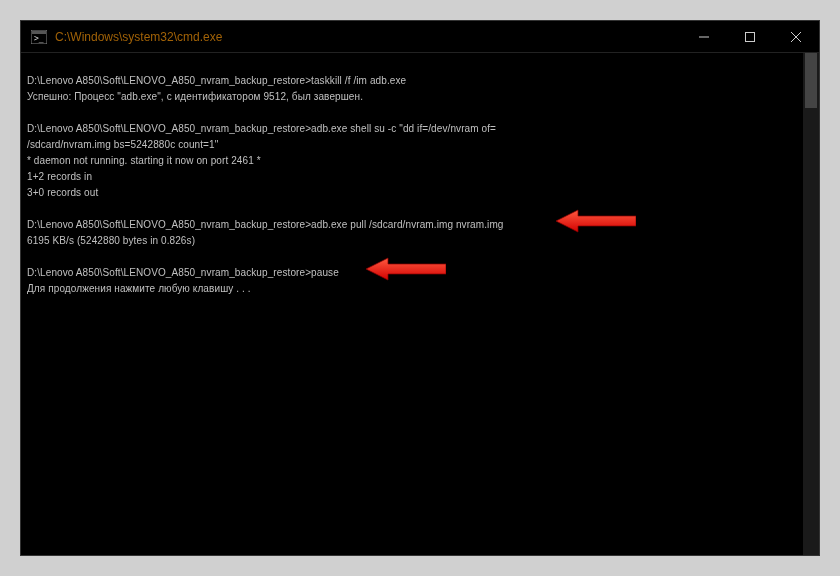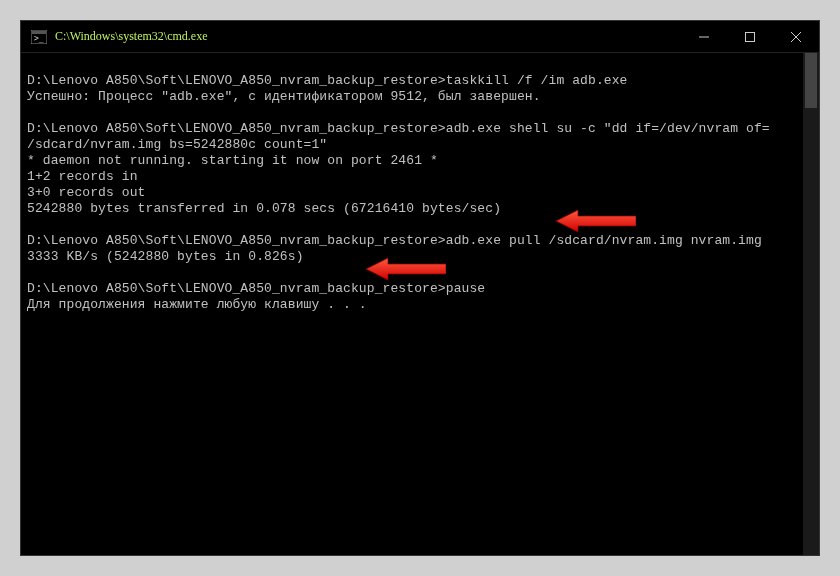--- a/index.html
+++ b/index.html
@@ -31,23 +31,23 @@
       width: 16px;
       height: 14px;
       margin-left: 10px;
       margin-right: 8px;
       display: flex;
       align-items: center;
       justify-content: center;
     }
     .titlebar-icon svg { display: block; }
     .titlebar-title {
-      color: #bef264;
+      color: #a16207;
       font-size: 12px;
-      font-family: Liberation Serif, serif;
+      font-family: Liberation Sans, sans-serif;
       flex: 1;
     }
     .titlebar-buttons {
       display: flex;
       height: 100%;
     }
     .titlebar-btn {
       width: 46px;
       height: 100%;
       display: flex;
@@ -75,24 +75,24 @@
     .scrollbar-thumb {
       position: absolute;
       top: 0;
       left: 2px;
       width: 12px;
       height: 55px;
       background: #444;
     }
     .term-line {
       color: #c0c0c0;
-      font-size: 13px;
+      font-size: 10px;
       line-height: 16px;
       white-space: pre;
-      font-family: Liberation Mono, monospace;
+      font-family: Liberation Sans, sans-serif;
       letter-spacing: 0.1px;
     }
     .arrow {
       position: absolute;
       pointer-events: none;
     }
     .arrow svg {
       display: block;
       filter: drop-shadow(0 0 1px rgba(0,0,0,0.5));
     }
@@ -133,24 +133,23 @@
     <div id="lines-container">
         <div class="term-line">&nbsp;</div>
         <div class="term-line">D:\Lenovo A850\Soft\LENOVO_A850_nvram_backup_restore&gt;taskkill /f /im adb.exe</div>
         <div class="term-line">Успешно: Процесс "adb.exe", с идентификатором 9512, был завершен.</div>
         <div class="term-line">&nbsp;</div>
         <div class="term-line">D:\Lenovo A850\Soft\LENOVO_A850_nvram_backup_restore&gt;adb.exe shell su -c "dd if=/dev/nvram of=</div>
         <div class="term-line">/sdcard/nvram.img bs=5242880c count=1"</div>
         <div class="term-line">* daemon not running. starting it now on port 2461 *</div>
         <div class="term-line">1+2 records in</div>
         <div class="term-line">3+0 records out</div>
-        <div class="term-line">5242880 bytes transferred in 0.078 secs (67216410 bytes/sec)</div>
         <div class="term-line">&nbsp;</div>
         <div class="term-line">D:\Lenovo A850\Soft\LENOVO_A850_nvram_backup_restore&gt;adb.exe pull /sdcard/nvram.img nvram.img</div>
-        <div class="term-line">3333 KB/s (5242880 bytes in 0.826s)</div>
+        <div class="term-line">6195 KB/s (5242880 bytes in 0.826s)</div>
         <div class="term-line">&nbsp;</div>
         <div class="term-line">D:\Lenovo A850\Soft\LENOVO_A850_nvram_backup_restore&gt;pause</div>
         <div class="term-line">Для продолжения нажмите любую клавишу . . .</div>
       </div>
     <div class="scrollbar">
       <div class="scrollbar-thumb"></div>
     </div>
 
     <div class="arrow" style="left:535px; top:156px;">
       <svg width="80" height="24" viewBox="0 0 80 24">

